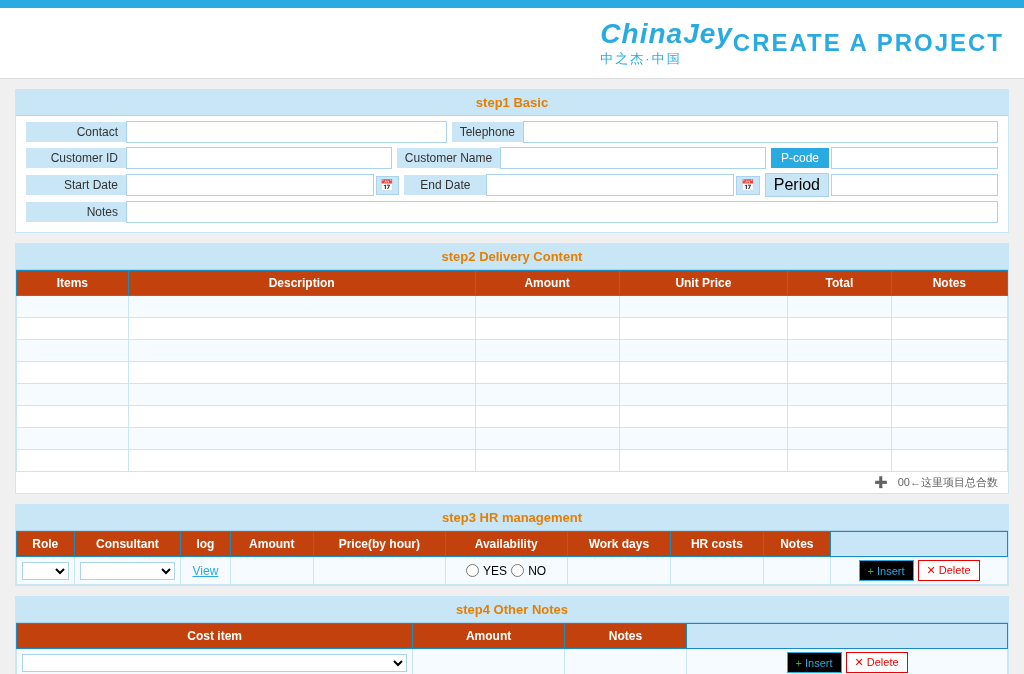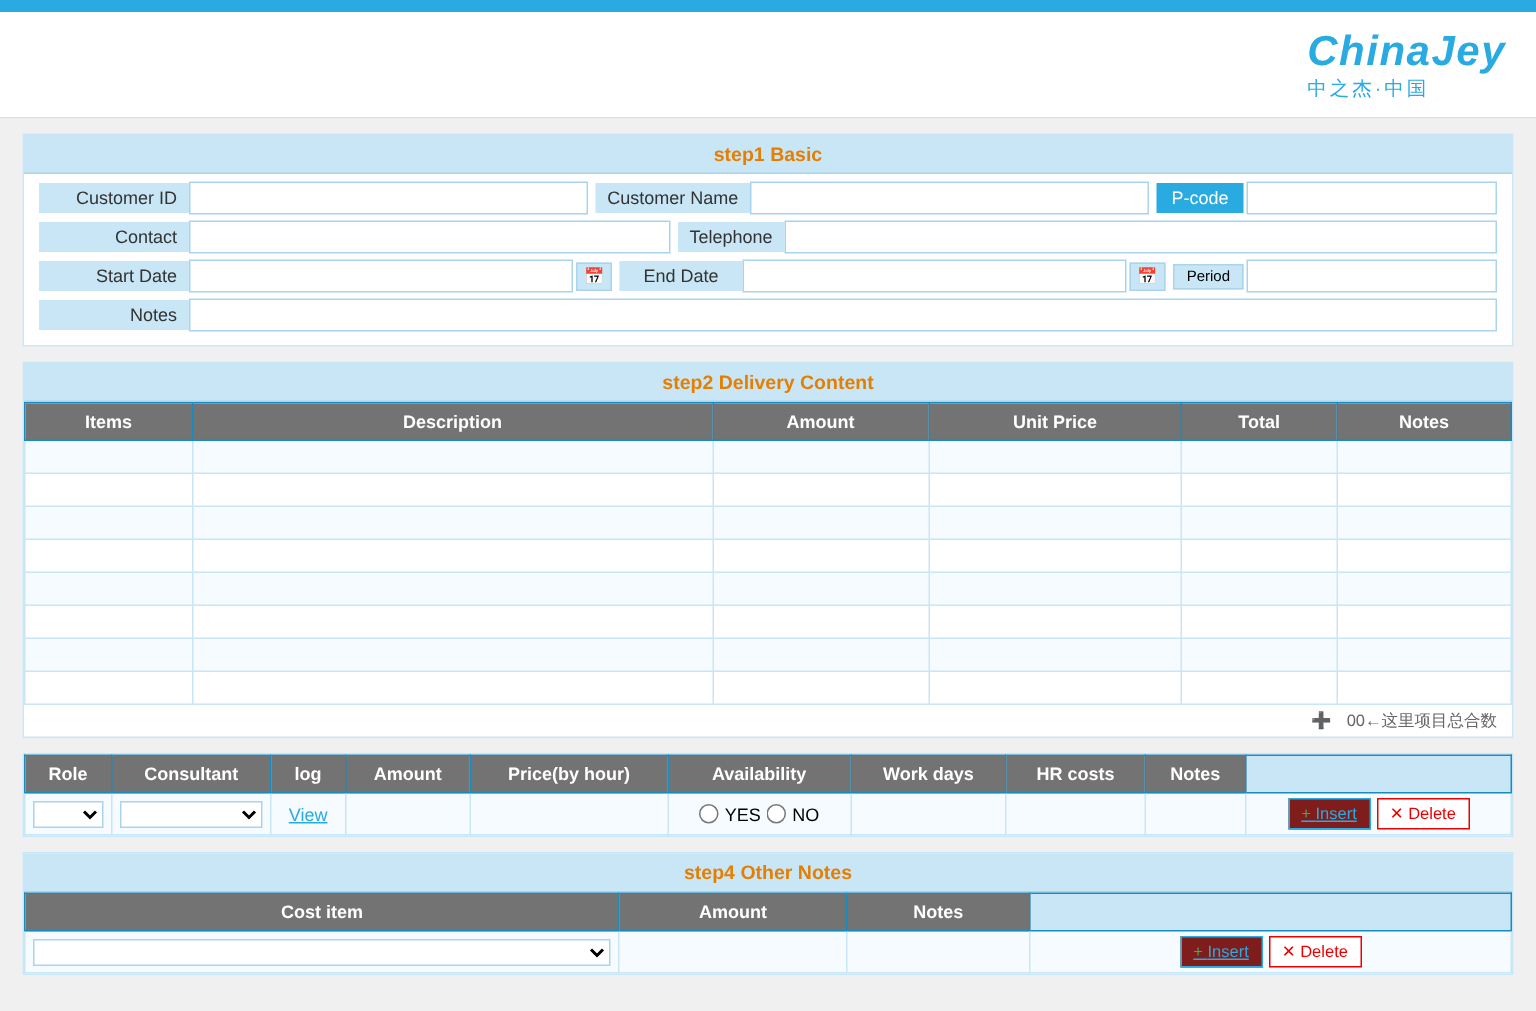--- a/index.html
+++ b/index.html
@@ -105,31 +105,31 @@
       background: #c8e6f5;
       border: 1px solid #aad4ee;
       padding: 2px 4px;
       cursor: pointer;
       font-size: 11px;
     }
     .period-btn {
       background: #c8e6f5;
       border: 1px solid #aad4ee;
       padding: 2px 8px;
-      font-size: 10px;
+      font-size: 16px;
       cursor: pointer;
     }
 
     
     .data-table {
       width: 100%;
       border-collapse: collapse;
     }
     .data-table th {
-      background: #737373;
+      background: #c2410c;
       color: white;
       padding: 5px 8px;
       text-align: center;
       font-size: 12px;
       border: 1px solid #1a8bbf;
     }
     .data-table td {
       border: 1px solid #c8e6f5;
       padding: 3px 5px;
       height: 22px;
@@ -159,27 +159,26 @@
       gap: 4px;
       justify-content: center;
     }
     .view-link {
       color: #29abe2;
       text-decoration: underline;
       cursor: pointer;
       font-size: 12px;
     }
     .btn-insert {
-      background: #7f1d1d;
+      background: #000000;
       border: 1px solid #29abe2;
       color: #29abe2;
       padding: 3px 8px;
       cursor: pointer;
       font-size: 11px;
-      text-decoration: underline;
     }
     .btn-delete {
       background: white;
       border: 1px solid #e00;
       color: #e00;
       padding: 3px 8px;
       cursor: pointer;
       font-size: 11px;
       text-align: center;
     }
@@ -219,44 +218,45 @@
 </head>
 <body>
 
 <div class="top-bar"></div>
 
 <div class="header">
   <div class="logo-area">
     <span class="logo-text">ChinaJey</span>
     <span class="logo-sub">中之杰·中国</span>
   </div>
+  <div class="page-title">CREATE A PROJECT</div>
 </div>
 
 <div class="main-content">
 
   <div class="section">
     <div class="section-header">
       <span>step1</span>&nbsp;<span>Basic</span>
     </div>
     <div class="basic-grid">
+
+      <div class="basic-row">
+        <span class="basic-label">Contact</span>
+        <input class="basic-input" type="text" style="flex: 2 1 0%; margin-right: 5px;">
+        <span class="basic-label" style="width:auto; padding:3px 8px;">Telephone</span>
+        <input class="basic-input" type="text" style="flex: 3 1 0%;">
+      </div>
 
       <div class="basic-row">
         <span class="basic-label">Customer ID</span>
         <input class="basic-input" type="text" style="flex: 2 1 0%; margin-right: 5px;">
         <span class="basic-label" style="width:auto; padding: 3px 8px;">Customer Name</span>
         <input class="basic-input" type="text" style="flex: 2 1 0%; margin-right: 5px;">
         <button class="pcode-btn">P-code</button>
         <input class="basic-input" type="text" style="flex: 1 1 0%; margin-left: 2px;">
-      </div>
-
-      <div class="basic-row">
-        <span class="basic-label">Contact</span>
-        <input class="basic-input" type="text" style="flex: 2 1 0%; margin-right: 5px;">
-        <span class="basic-label" style="width:auto; padding:3px 8px;">Telephone</span>
-        <input class="basic-input" type="text" style="flex: 3 1 0%;">
       </div>
 
       <div class="basic-row">
         <span class="basic-label">Start Date</span>
         <input class="basic-input" type="text" style="flex: 2 1 0%; margin-right: 2px;">
         <span class="date-icon">📅</span>
         <span class="basic-label" style="width:auto; padding:3px 16px; margin-left:5px;">End Date</span>
         <input class="basic-input" type="text" style="flex: 2 1 0%; margin-right: 2px;">
         <span class="date-icon">📅</span>
         <button class="period-btn" style="margin-left:5px;">Period</button>
@@ -352,20 +352,23 @@
           </tr>
       </tbody>
     </table>
     <div class="delivery-footer">
       <span style="cursor:pointer; color:#29abe2;">➕</span>
       <span style="color:#666;">00←这里项目总合数</span>
     </div>
   </div>
 
   <div class="section">
+    <div class="section-header">
+      <span>step3</span>&nbsp;<span>HR management</span>
+    </div>
     <table class="data-table hr-table">
       <thead>
         <tr>
           <th>Role</th>
           <th>Consultant</th>
           <th>log</th>
           <th>Amount</th>
           <th>Price(by hour)</th>
           <th>Availability</th>
           <th>Work days</th>

